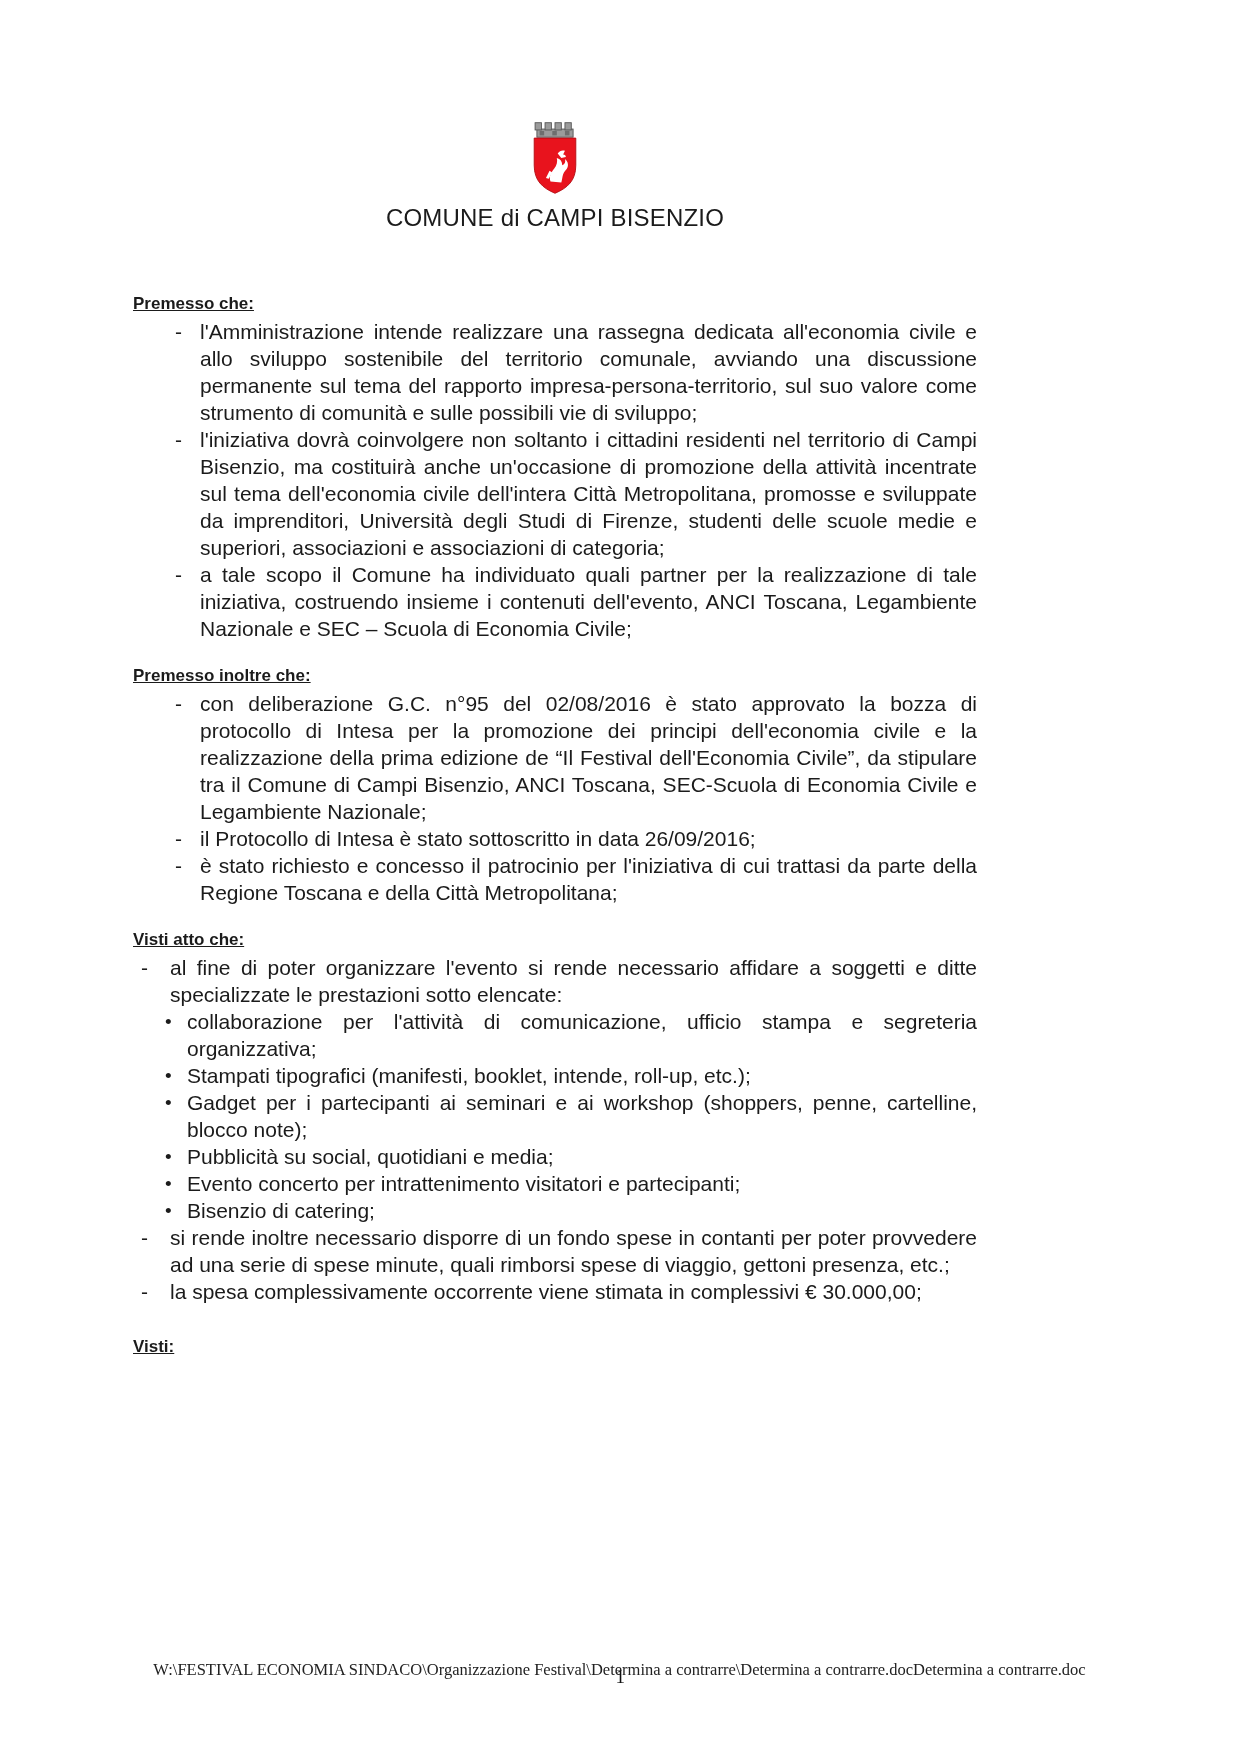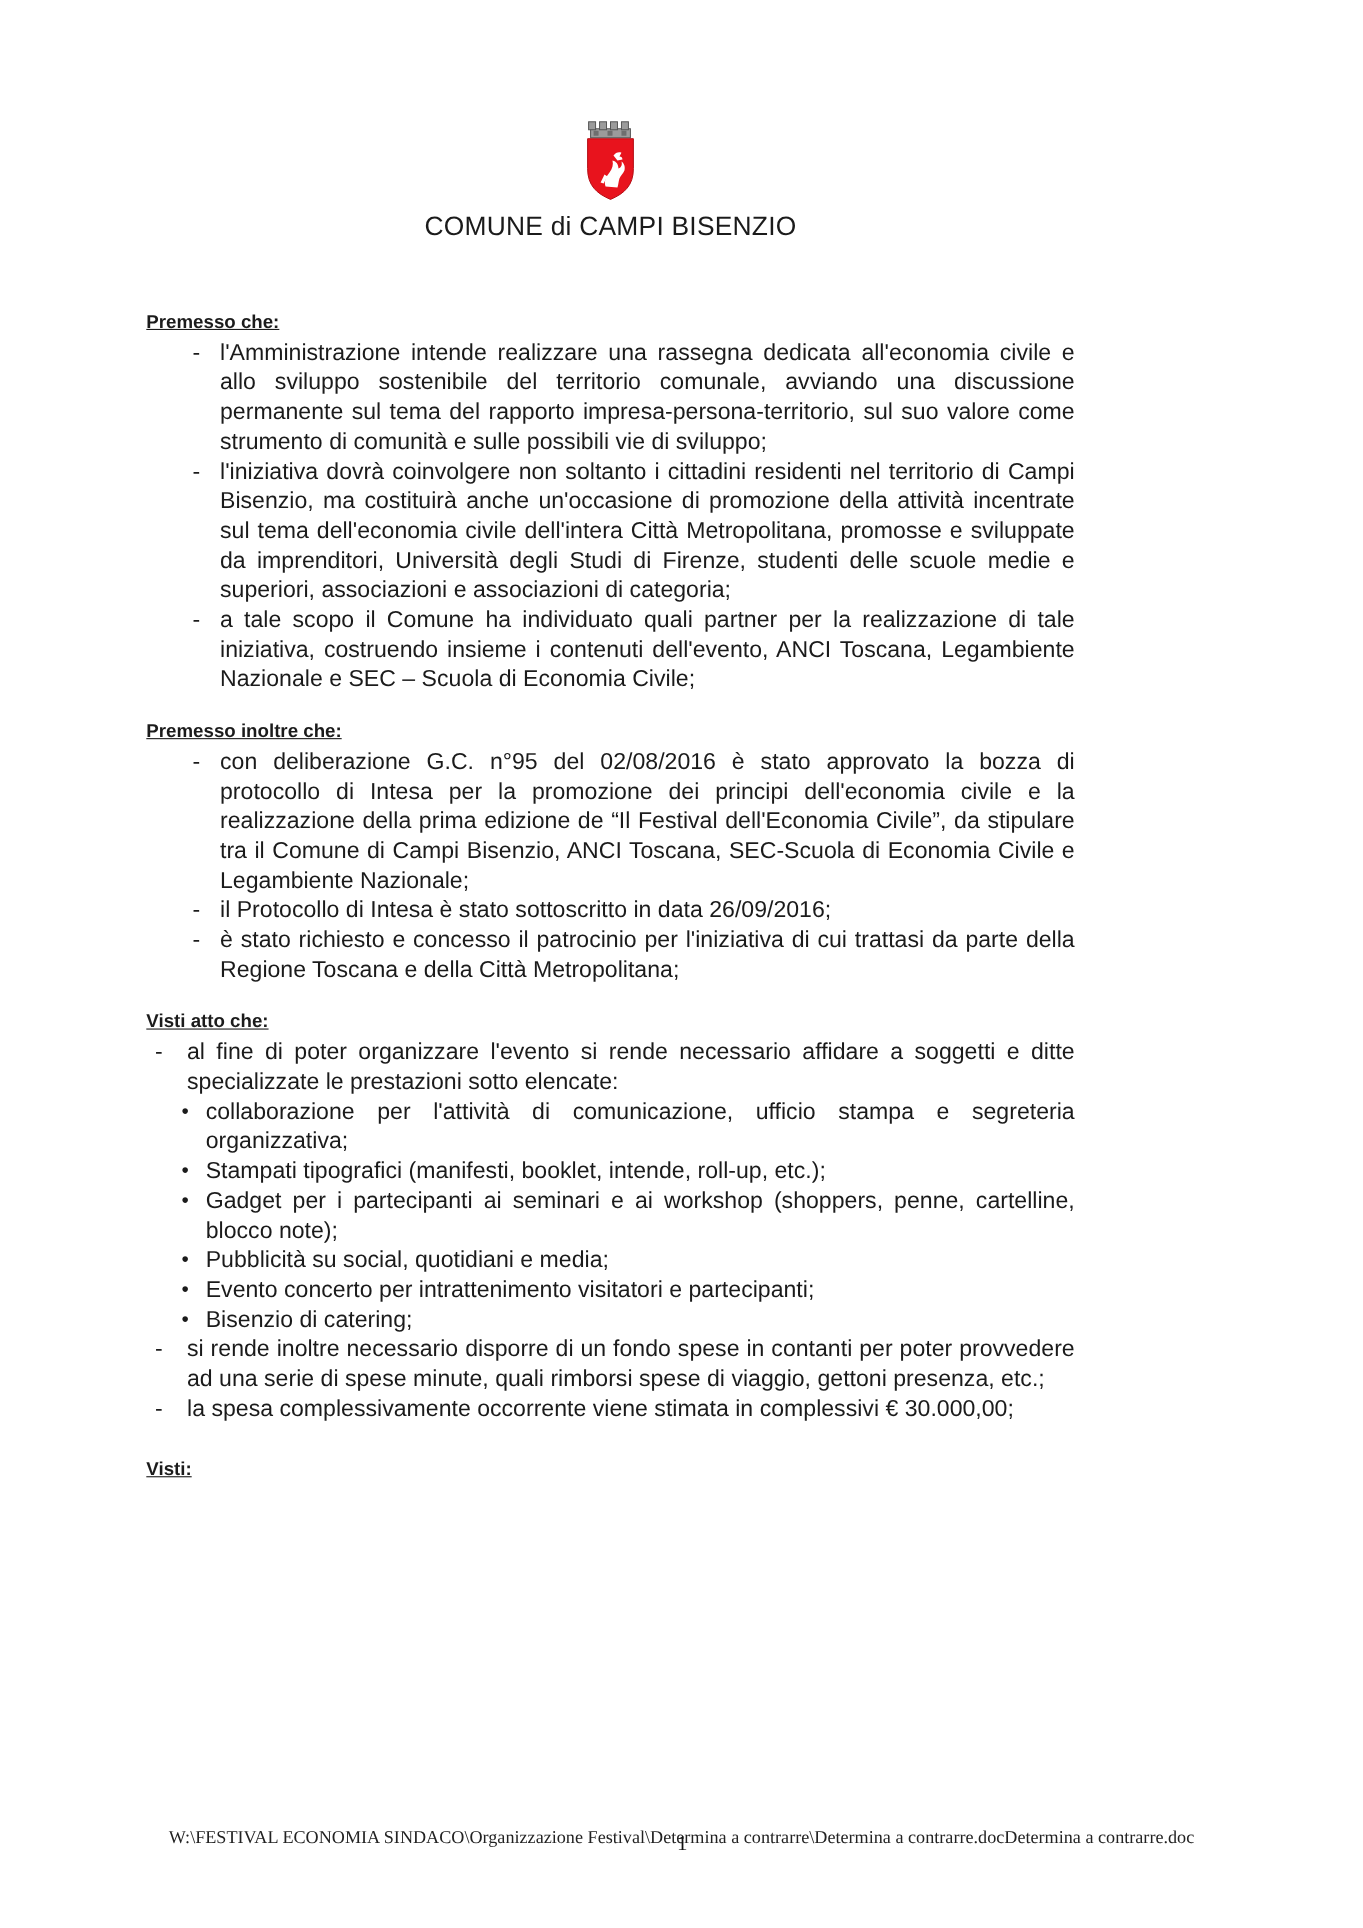--- a/index.html
+++ b/index.html
@@ -4,21 +4,21 @@
 <style>
   html,body{margin:0;padding:0;background:#ffffff;}
   .page{
     position:relative;
     width:1239px;height:1753px;
     background:#ffffff;
     font-family:"Liberation Sans","DejaVu Sans",sans-serif;
     color:#1b1b1b;
     overflow:hidden;
   }
-  .content{padding:84px 262px 0 133px;margin-top:24px;}
+  .content{padding:120px 262px 0 133px;}
   
   .doc-header{text-align:center;}
   .doc-header svg{display:inline-block;}
   .muni{font-size:24px;line-height:28px;margin-top:4px;letter-spacing:0.2px;}
   .metro{font-size:22px;line-height:26px;}
   
   .oggetto{display:flex;margin-top:30px;font-size:21px;line-height:30px;}
   .ogg-label{flex:0 0 132px;}
   .ogg-text{flex:1;}
   .just-line{text-align:justify;text-align-last:justify;}

